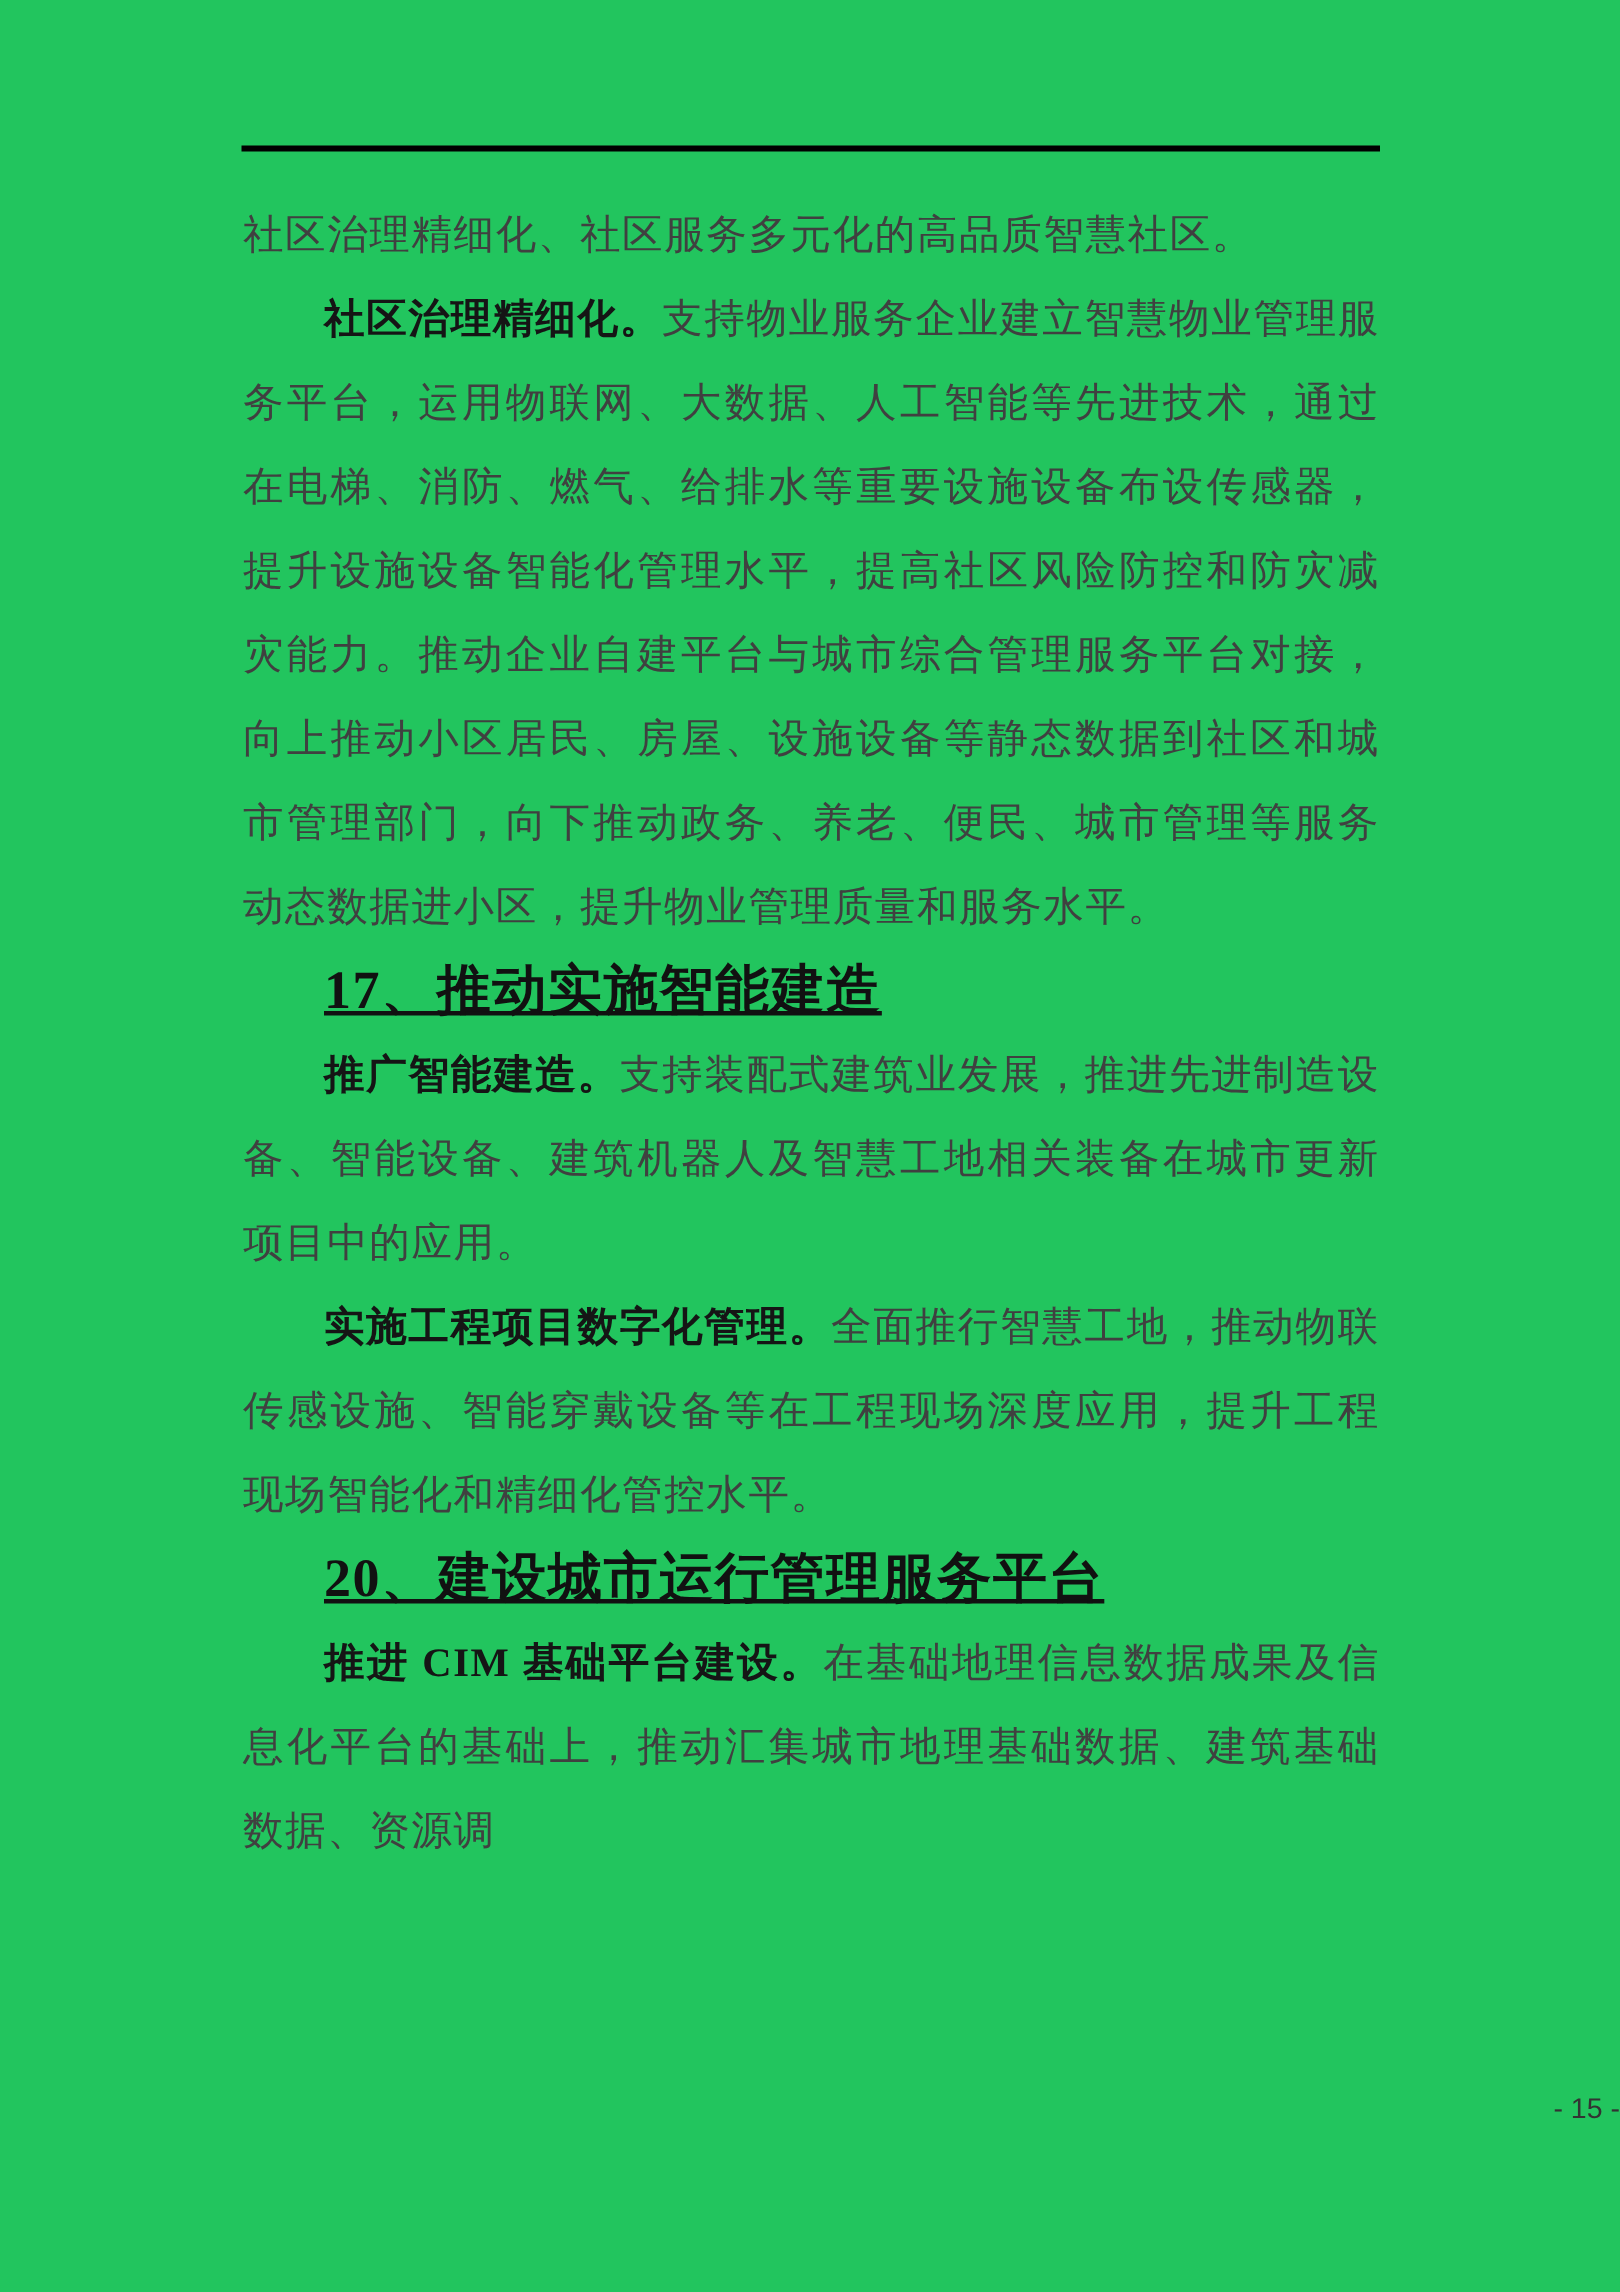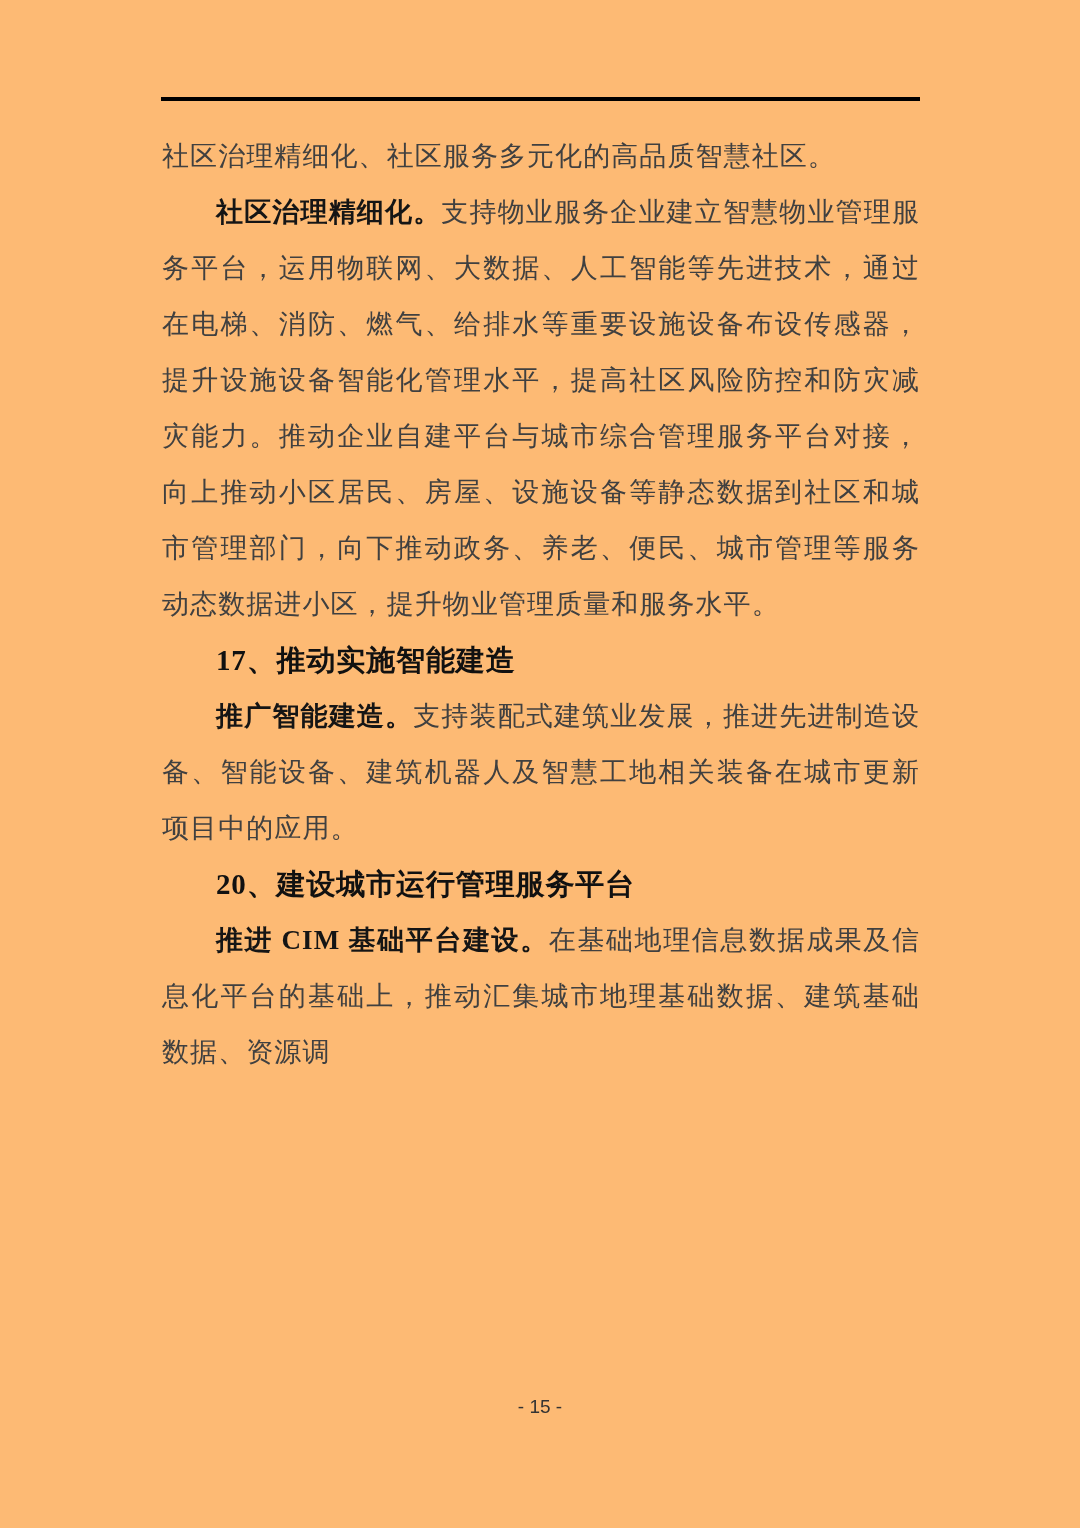--- a/index.html
+++ b/index.html
@@ -4,21 +4,21 @@
 <style>
   html, body {
     margin: 0;
     padding: 0;
     background: #ffffff;
   }
   .page {
     position: relative;
     width: 1080px;
     height: 1528px;
-    background: #fdba74;
+    background: #22c55e;
     overflow: hidden;
     font-family: "Liberation Serif", "DejaVu Serif", serif;
   }
   .header-rule {
     position: absolute;
     left: 161px;
     top: 97px;
     width: 759px;
     height: 4px;
     background: #000000;
@@ -41,33 +41,34 @@
   }
   .para.no-indent {
     text-indent: 0;
   }
   .para .lead {
     font-weight: bold;
     color: #151515;
   }
   .heading {
     margin: 0;
-    font-size: 29px;
+    font-size: 36px;
     line-height: 56px;
     font-weight: bold;
     color: #111111;
     text-indent: 54px;
     letter-spacing: 0.03em;
+    text-decoration: underline;
   }
   .page-footer {
     position: absolute;
     left: 0;
     top: 1396px;
     width: 100%;
-    text-align: center;
+    text-align: right;
   }
   .page-number {
     font-family: "Liberation Sans", "DejaVu Sans", sans-serif;
     font-size: 19px;
     color: #333333;
   }
 </style>
 </head>
 <body>
 
@@ -79,20 +80,21 @@
 
     <p class="para no-indent">社区治理精细化、社区服务多元化的高品质智慧社区。</p>
 
     <p class="para"><span class="lead">社区治理精细化。</span><span>支持物业服务企业建立智慧物业管理服务平台，运用物联网、大数据、人工智能等先进技术，通过在电梯、消防、燃气、给排水等重要设施设备布设传感器，提升设施设备智能化管理水平，提高社区风险防控和防灾减灾能力。推动企业自建平台与城市综合管理服务平台对接，向上推动小区居民、房屋、设施设备等静态数据到社区和城市管理部门，向下推动政务、养老、便民、城市管理等服务动态数据进小区，提升物业管理质量和服务水平。</span></p>
 
     <h2 class="heading">17、推动实施智能建造</h2>
 
     <p class="para"><span class="lead">推广智能建造。</span><span>支持装配式建筑业发展，推进先进制造设备、智能设备、建筑机器人及智慧工地相关装备在城市更新项目中的应用。</span></p>
 
 
+    <p class="para"><span class="lead">实施工程项目数字化管理。</span><span>全面推行智慧工地，推动物联传感设施、智能穿戴设备等在工程现场深度应用，提升工程现场智能化和精细化管控水平。</span></p>
 
     <h2 class="heading">20、建设城市运行管理服务平台</h2>
 
     <p class="para"><span class="lead">推进 CIM 基础平台建设。</span><span>在基础地理信息数据成果及信息化平台的基础上，推动汇集城市地理基础数据、建筑基础数据、资源调</span></p>
 
   </main>
 
   <footer class="page-footer">
     <span class="page-number">- 15 -</span>
   </footer>

